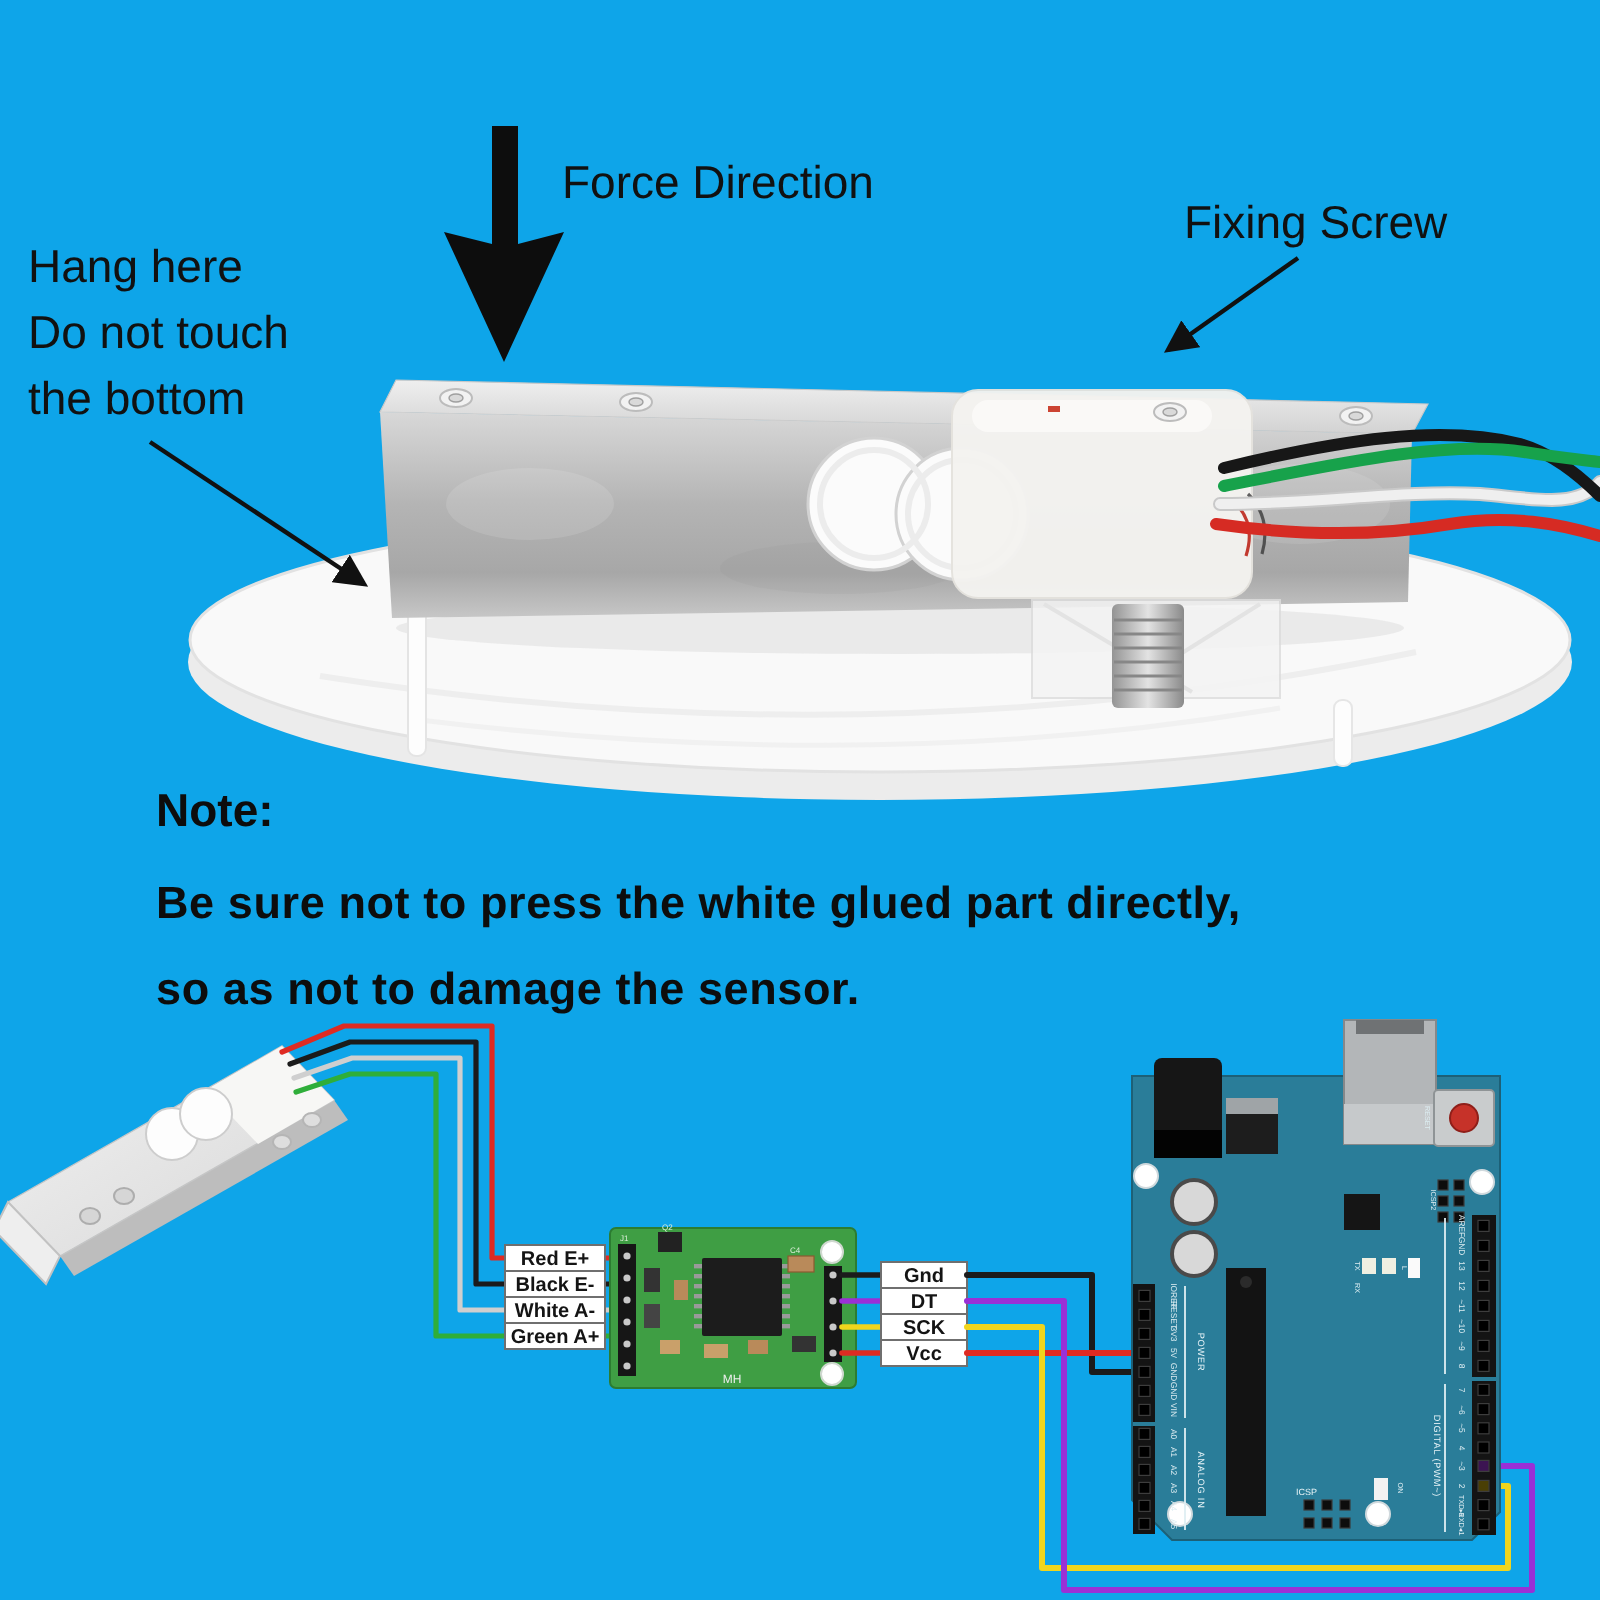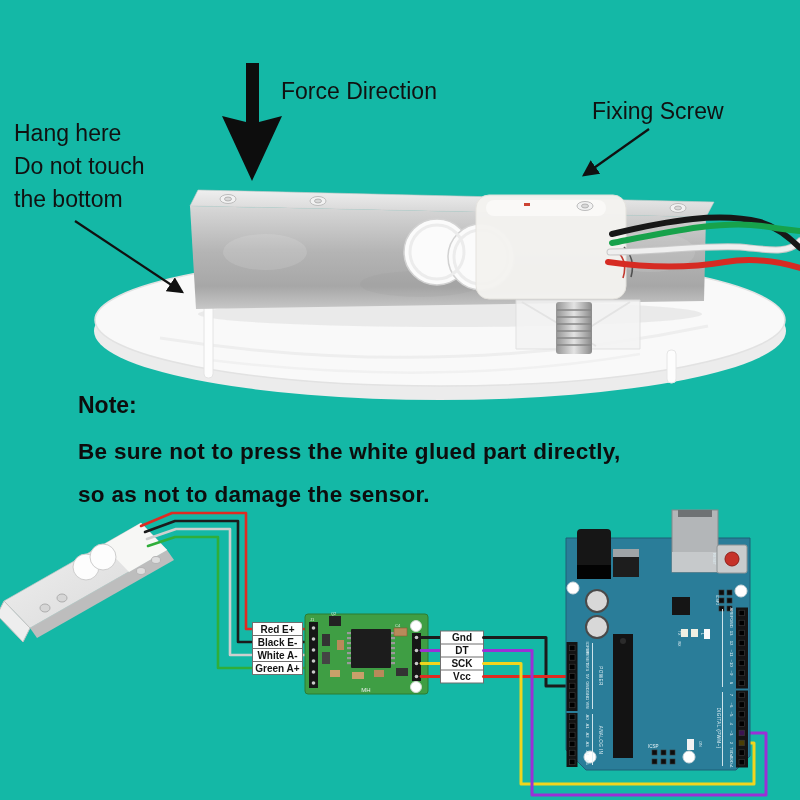--- a/index.html
+++ b/index.html
@@ -1,16 +1,16 @@
 <!DOCTYPE html>
 <html><head>
 <meta charset="utf-8">
 <style>
   html,body{margin:0;padding:0;background:#ffffff;}
-  .stage{position:relative;width:800px;height:800px;background:#14b8a6;overflow:hidden;
+  .stage{position:relative;width:800px;height:800px;background:#0ea5e9;overflow:hidden;
          font-family:"Liberation Sans",sans-serif;text-align:center;}
   svg{display:block;}
   text{font-family:"Liberation Sans",sans-serif;}
   .ann{font-size:23px;fill:#111;}
   .note-h{font-size:23px;font-weight:bold;fill:#0d0d0d;}
   .note-l{font-size:22.5px;font-weight:bold;fill:#0d0d0d;letter-spacing:.3px;}
   .boxlbl{font-size:10px;font-weight:bold;fill:#141414;text-anchor:middle;}
   .pinlbl{font-size:4.2px;fill:#ddedf2;text-anchor:middle;}
   .pinlbl-s{font-size:3.6px;fill:#ddedf2;text-anchor:middle;}
   .grplbl{font-size:4.6px;fill:#e6f3f7;text-anchor:middle;letter-spacing:.4px;}

